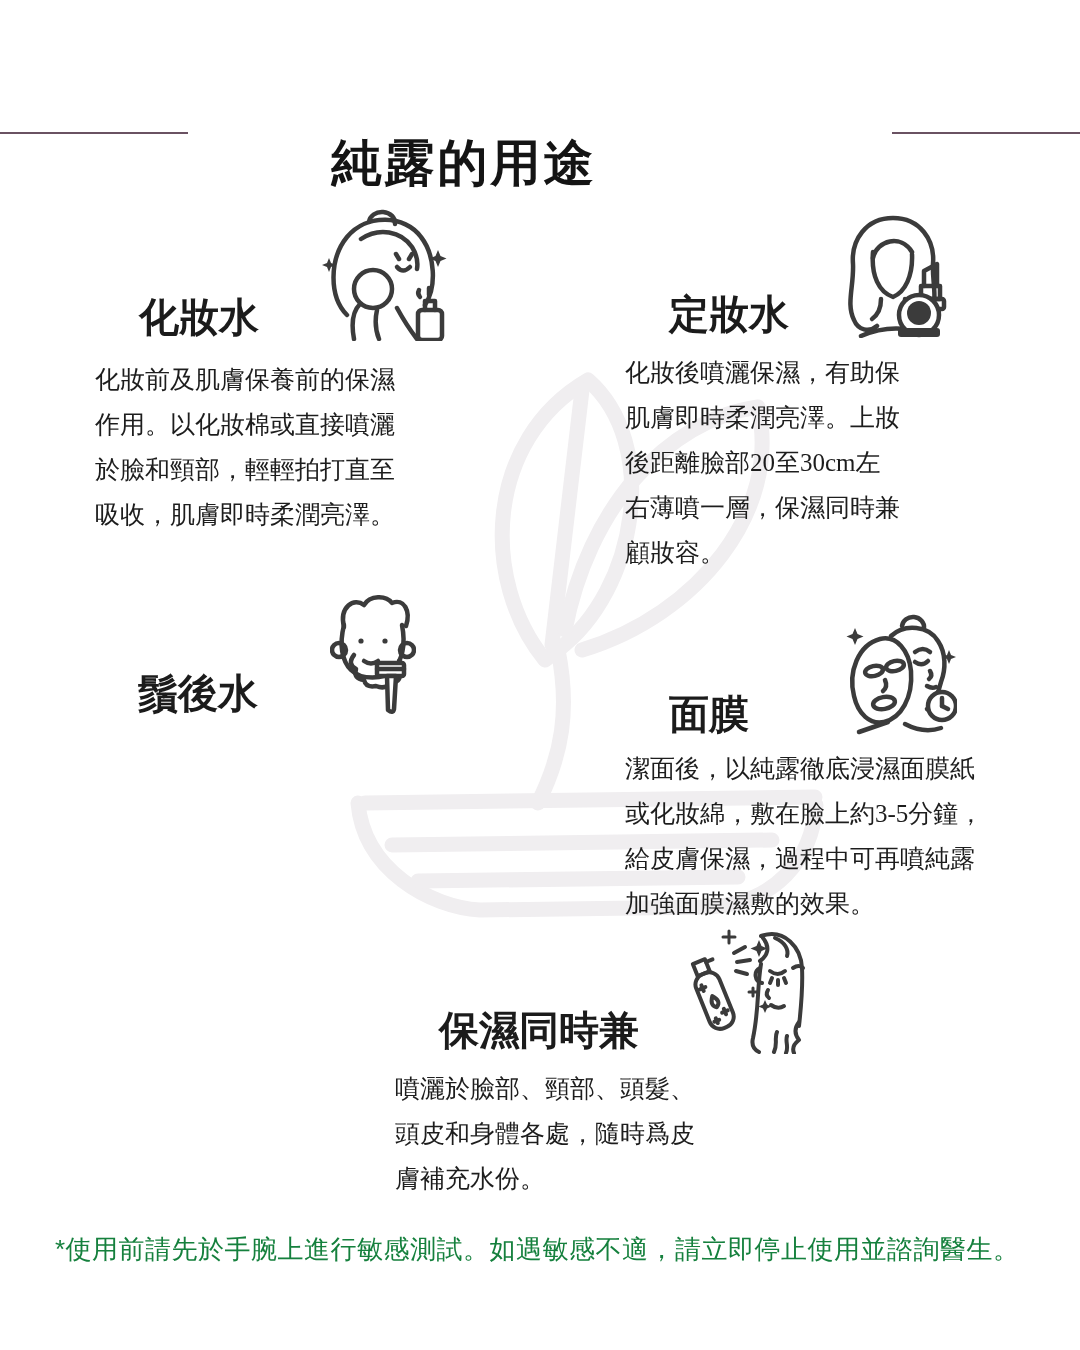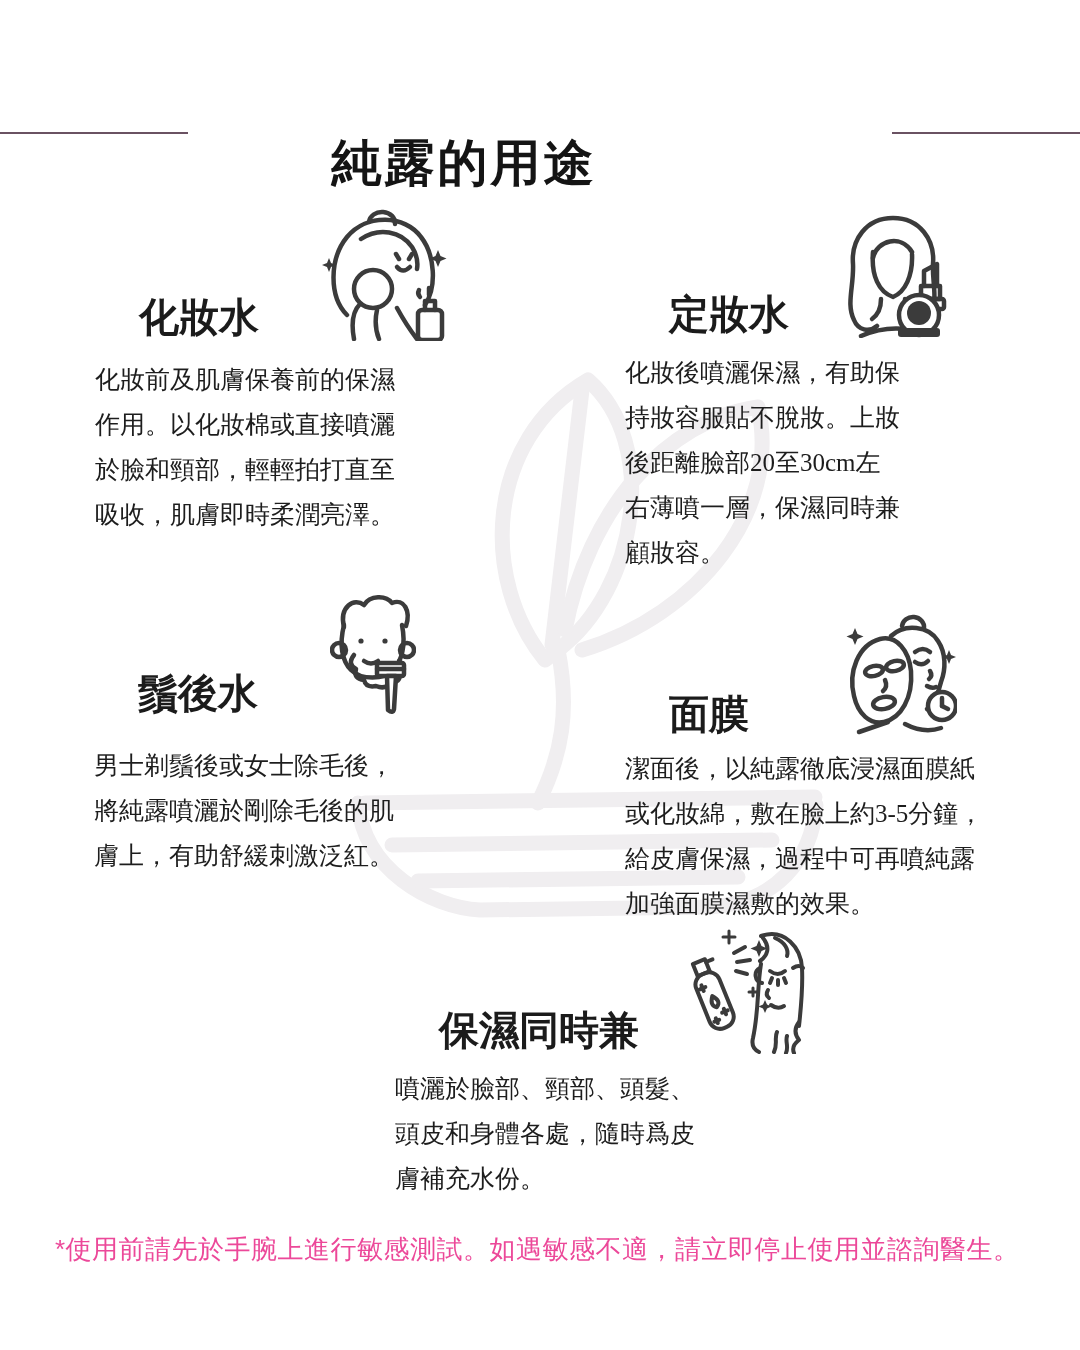--- a/index.html
+++ b/index.html
@@ -29,21 +29,21 @@
   #sec-aftershave{left:94px;top:593px;width:390px;}
   #sec-aftershave .sec-icon{margin-left:72px;}
   #sec-aftershave .sec-body{margin-top:26px;}
   #sec-mask{left:625px;top:610px;width:410px;}
   #sec-mask .sec-icon{margin-left:90px;}
   #sec-mask .sec-body{margin-top:8px;}
   #sec-anytime{left:395px;top:926px;width:390px;}
   #sec-anytime .sec-icon{margin-left:34px;}
   #sec-anytime .sec-body{margin-top:12px;}
   
-  .footnote{position:absolute;left:55px;top:1232px;font-size:26px;color:#ec4899;letter-spacing:0.5px;white-space:nowrap;}
+  .footnote{position:absolute;left:55px;top:1232px;font-size:26px;color:#15803d;letter-spacing:0.5px;white-space:nowrap;}
   svg{display:block;}
 </style>
 </head>
 <body>
 
 <div id="canvas">
 
   <div class="watermark">
     <svg width="540" height="620" viewBox="0 0 540 620" fill="none" stroke="#f0eef0" stroke-width="15" stroke-linecap="round" stroke-linejoin="round">
       <path d="M225,335 C160,255 165,115 268,55 C340,118 318,265 238,325 Z"></path>
@@ -105,21 +105,21 @@
           <path d="M89,74 v-15 l13,-7 v22"></path>
           <rect x="86" y="74" width="19" height="13"></rect>
           <rect x="82" y="87" width="27" height="10" rx="2"></rect>
           <circle cx="84" cy="103" r="20" fill="#ffffff"></circle>
           <circle cx="84" cy="101" r="12" fill="#3b3b3b" stroke="none"></circle>
           <rect x="63" y="116" width="42" height="9" rx="3" fill="#3b3b3b" stroke="none"></rect>
         </svg>
       </div>
     </div>
     <div class="sec-body">化妝後噴灑保濕，有助保
-持妝容服貼不脫妝。上妝
+肌膚即時柔潤亮澤。上妝
 後距離臉部20至30cm左
 右薄噴一層，保濕同時兼
 顧妝容。</div>
   </div>
 
   <div class="section" id="sec-aftershave">
     <div class="sec-head">
       <div class="sec-heading">鬚後水</div>
       <div class="sec-icon">
         <svg width="86" height="124" viewBox="0 0 86 124" fill="none" stroke="#3b3b3b" stroke-width="4.5" stroke-linecap="round" stroke-linejoin="round">
@@ -130,23 +130,20 @@
           <circle cx="31" cy="48" r="2.6" fill="#3b3b3b" stroke="none"></circle>
           <circle cx="55" cy="48" r="2.6" fill="#3b3b3b" stroke="none"></circle>
           <path d="M24,62 q-7,9 2,14 q-3,10 8,11 q2,8 12,6 q10,4 15,-4 q9,1 9,-8 q7,-7 -1,-13"></path>
           <path d="M34,68 q7,5 14,0"></path>
           <rect x="47" y="70" width="27" height="13" rx="2" fill="#ffffff"></rect>
           <path d="M47,76 h27"></path>
           <path d="M57,83 h9 l-2,33 q-1,5 -6,1 Z" fill="#ffffff"></path>
         </svg>
       </div>
     </div>
-    <div class="sec-body">男士剃鬚後或女士除毛後，
-將純露噴灑於剛除毛後的肌
-膚上，有助舒緩刺激泛紅。</div>
   </div>
 
   <div class="section" id="sec-mask">
     <div class="sec-head">
       <div class="sec-heading">面膜</div>
       <div class="sec-icon">
         <svg width="118" height="128" viewBox="0 0 118 128" fill="none" stroke="#3b3b3b" stroke-width="4.5" stroke-linecap="round" stroke-linejoin="round">
           <path d="M63,16 a11,10 0 1 1 22,2"></path>
           <path d="M52,26 C66,13 90,16 99,31 C107,43 107,59 102,72 C99,85 94,94 88,99"></path>
           <path d="M76,52 q7,5 13,-1"></path>

